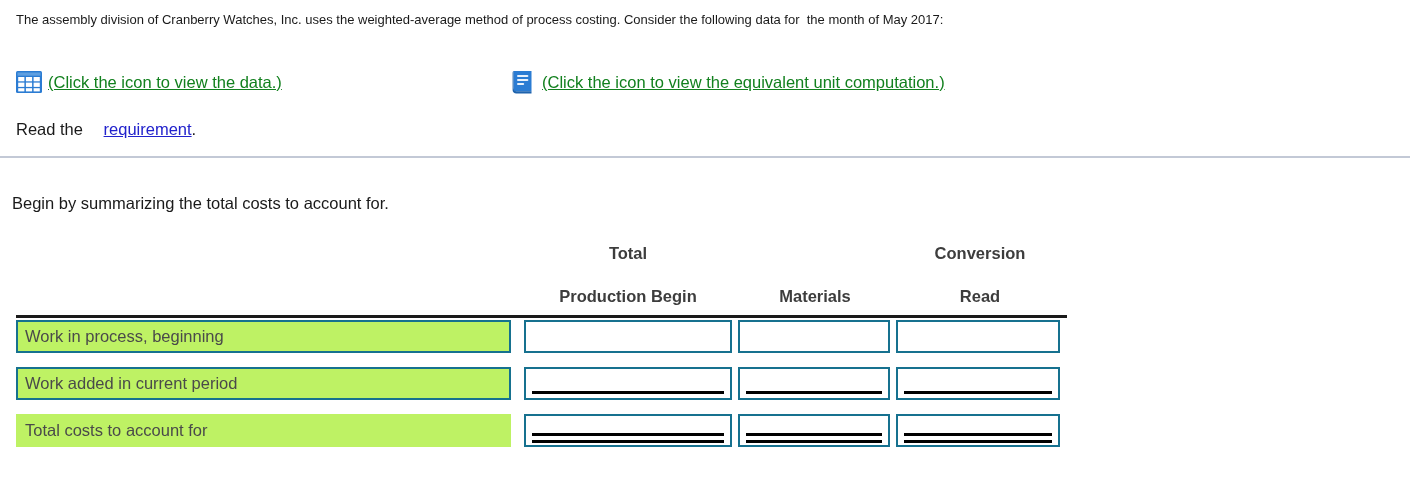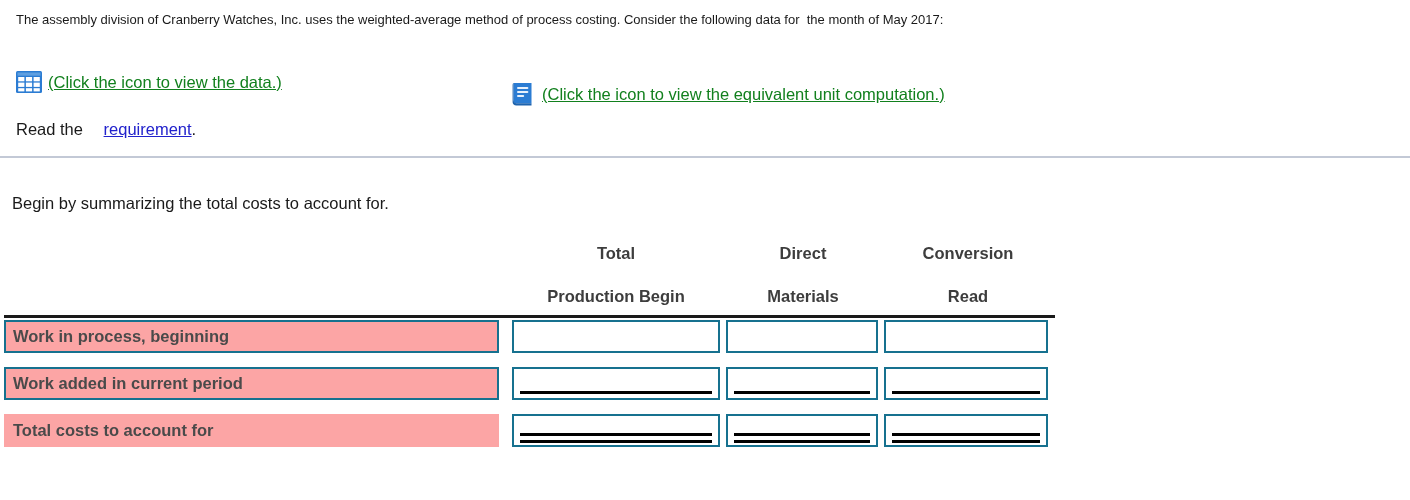--- a/index.html
+++ b/index.html
@@ -38,21 +38,21 @@
     height: 32px;
   }
   .icon-item {
     position: absolute;
     top: 0;
     display: flex;
     align-items: center;
     height: 32px;
   }
   .icon-item.first { left: 0px; }
-  .icon-item.second { left: 492px; margin-top: 12px; }
+  .icon-item.second { left: 492px; }
 
   .icon-label {
     font-size: 16.5px;
     color: #12801e;
     margin-left: 6px;
     line-height: 1;
     white-space: nowrap;
     text-decoration: underline;
   }
 
@@ -100,21 +100,21 @@
     left: 12px;
     top: 194px;
     font-size: 16.5px;
     color: #1a1a1a;
     white-space: nowrap;
   }
 
   
   .cost-table {
     position: absolute;
-    left: 4px;
+    left: 16px;
     top: 240px;
     width: 1060px;
   }
 
   .thead {
     position: relative;
     height: 76px;
   }
   .th-col {
     position: absolute;
@@ -145,27 +145,26 @@
   }
 
   .cell-label {
     position: absolute;
     left: 0px;
     top: 4px;
     width: 495px;
     height: 33px;
     box-sizing: border-box;
     border: 2px solid #16718f;
-    background: #fca5a5;
+    background: #bef264;
     display: flex;
     align-items: center;
     padding-left: 7px;
     font-size: 16.5px;
     color: #4a4a4a;
-    font-weight: bold;
   }
   .cell-label.plain {
     border: none;
     padding-left: 9px;
   }
 
   .cell-val {
     position: absolute;
     top: 4px;
     height: 33px;
@@ -259,21 +258,20 @@
 <div class="divider"></div>
 
 <div class="prompt">Begin by summarizing the total costs to account for.</div>
 
 <div class="cost-table">
 
   <div class="thead">
     <div class="th-col col-a th-line1">Total</div>
     <div class="th-col col-a th-line2">Production Begin</div>
 
-    <div class="th-col col-b th-line1">Direct</div>
     <div class="th-col col-b th-line2">Materials</div>
 
     <div class="th-col col-c th-line1">Conversion</div>
     <div class="th-col col-c th-line2">Read</div>
 
     <div class="head-rule"></div>
   </div>
 
   <div class="trow">
     <div class="cell-label">Work in process, beginning</div>

